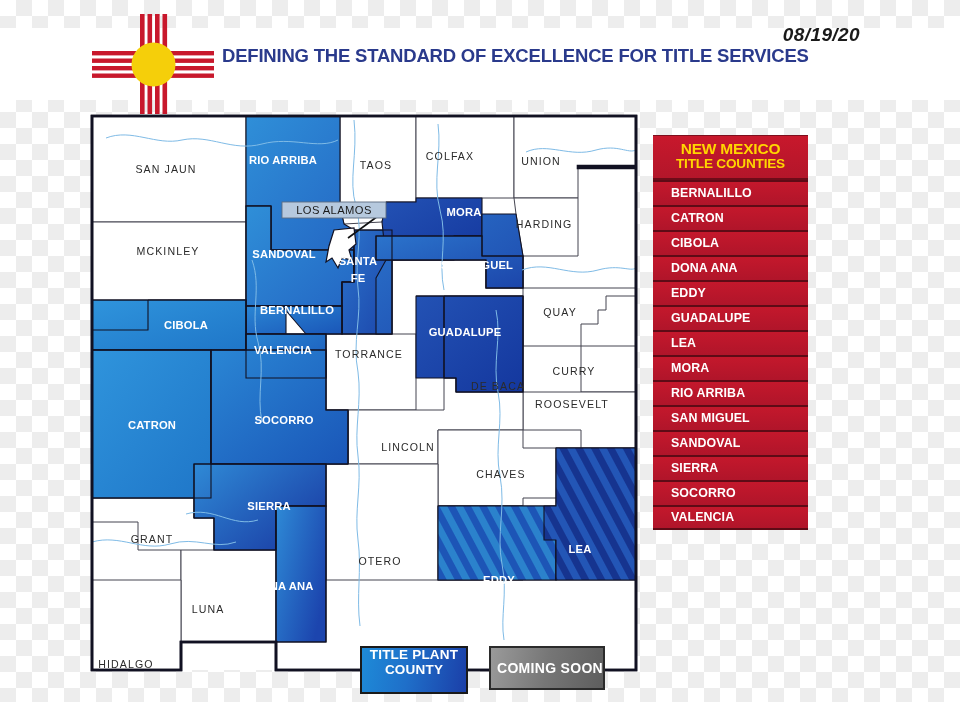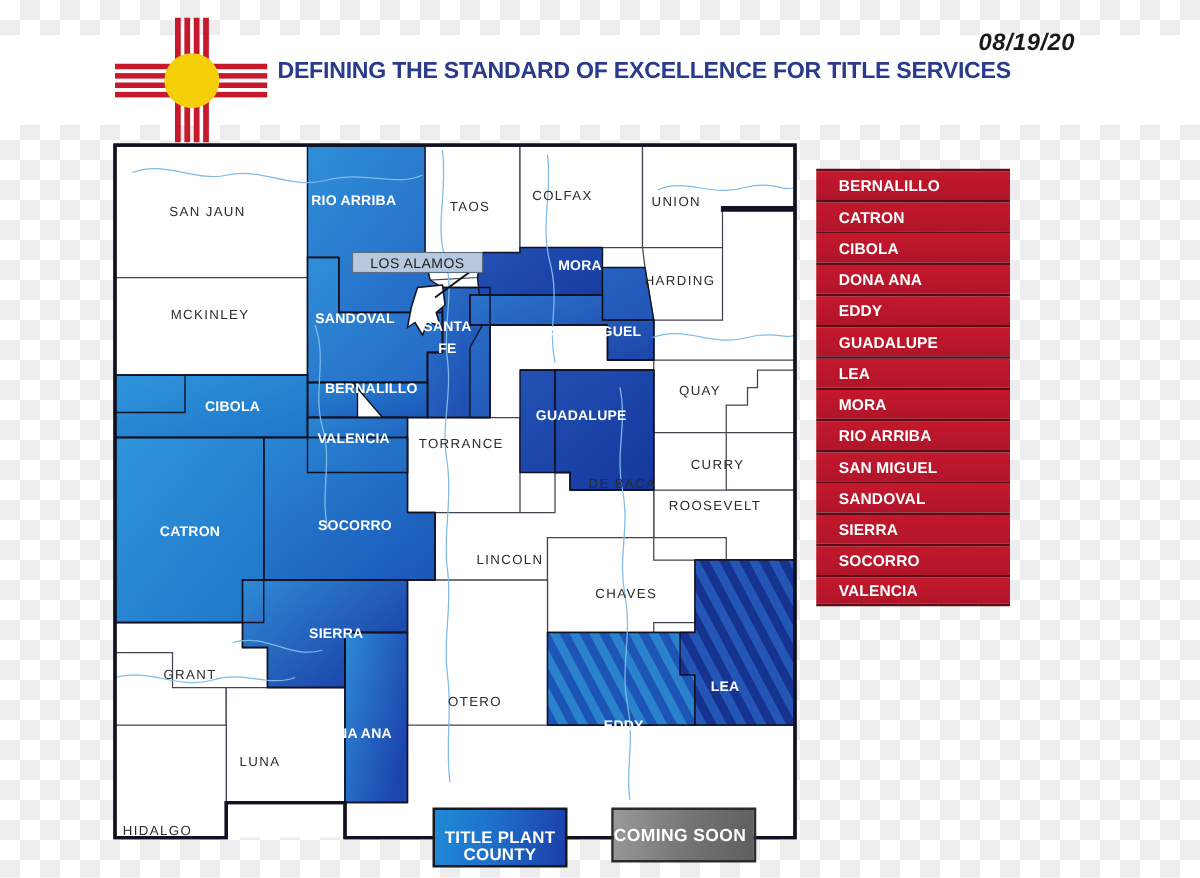--- a/index.html
+++ b/index.html
@@ -37,31 +37,31 @@
   .cty{stroke:#111122;stroke-width:1.1;stroke-linejoin:round;}
   .cty-plain{fill:#ffffff;stroke:#444450;stroke-width:1.0;}
   .lbl{font-family:"Liberation Sans",sans-serif;text-anchor:middle;pointer-events:none;}
   .lbl-on{font-size:11.2px;font-weight:bold;fill:#ffffff;letter-spacing:.2px;}
   .lbl-off{font-size:10.6px;fill:#2b2b2b;letter-spacing:1.1px;}
   .river{fill:none;stroke:#7fbbe6;stroke-width:1.0;}
   #state-outline{fill:none;stroke:#111122;stroke-width:2.6;stroke-linejoin:miter;}
 
   
   #chip-title{
-    position:absolute;left:346px;top:646px;width:104px;height:44px;
+    position:absolute;left:360px;top:646px;width:104px;height:44px;
     border:2px solid #1a1a1a;
     background:linear-gradient(100deg,#1e8bd8 0%,#1f6fc9 45%,#1b3fa8 100%);
-    display:flex;align-items:flex-end;justify-content:center;text-align:center;
+    display:flex;align-items:flex-start;justify-content:center;text-align:center;
     color:#ffffff;font-weight:bold;font-size:13.5px;line-height:1.08;letter-spacing:.2px;
   }
   #chip-soon{
     position:absolute;left:489px;top:646px;width:112px;height:40px;
     border:2px solid #2b2b2b;
     background:linear-gradient(100deg,#9a9a9a 0%,#767676 50%,#5e5e5e 100%);
-    display:flex;align-items:center;justify-content:flex-start;
+    display:flex;align-items:center;justify-content:flex-end;
     color:#ffffff;font-weight:bold;font-size:14px;letter-spacing:.3px;
   }
 
   
   #legend{position:absolute;left:653px;top:135px;width:155px;}
   #legend-head{
     background:linear-gradient(180deg,#c8182c 0%,#b3162a 100%);
     border-top:1px solid #7d0f1d;border-bottom:2px solid #6d0c19;
     padding:5px 0 6px;text-align:center;
   }
@@ -279,20 +279,24 @@
     <span>
       <span>TITLE PLANT</span><br>
       <span>COUNTY</span>
     </span>
   </div>
   <div id="chip-soon">
     <span>COMING SOON</span>
   </div>
 
   <div id="legend">
+    <div id="legend-head">
+      <div class="l1">NEW MEXICO</div>
+      <div class="l2">TITLE COUNTIES</div>
+    </div>
     <div id="legend-rows">
         <div class="legend-row">
           <span>BERNALILLO</span>
         </div>
         <div class="legend-row">
           <span>CATRON</span>
         </div>
         <div class="legend-row">
           <span>CIBOLA</span>
         </div>

